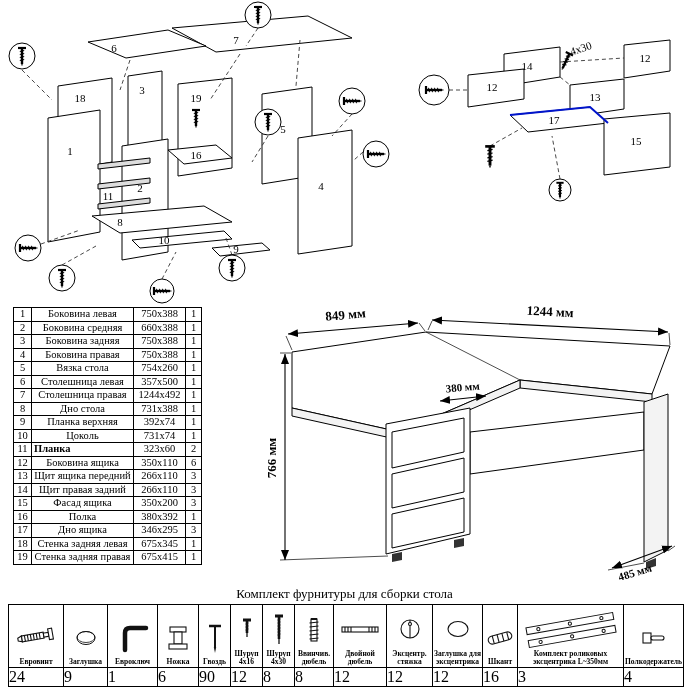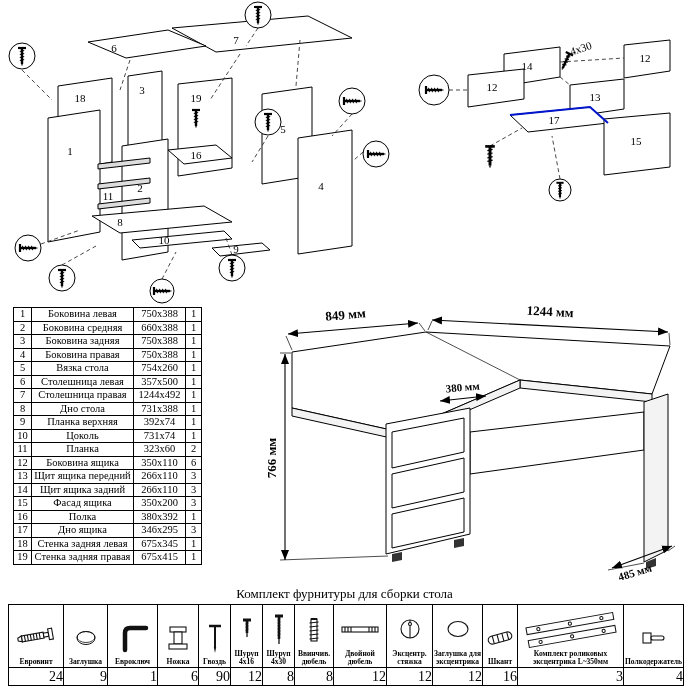--- a/index.html
+++ b/index.html
@@ -14,34 +14,34 @@
   .drawer   { position:absolute; left:412px; top:28px; width:275px; height:178px; }
   .desk     { position:absolute; left:264px; top:306px; width:422px; height:288px; }
 
   .parts-table { position:absolute; left:13px; top:307px; border-collapse:collapse; }
   .parts-table td {
     border:1px solid #000; font-size:10.5px; line-height:12.5px;
     padding:0 2px; white-space:nowrap; vertical-align:middle;
   }
   .parts-table .c-num  { width:13px; text-align:center; }
   .parts-table .c-name { width:97px; text-align:center; }
-  .parts-table .c-name.center { text-align:center; }
+  .parts-table .c-name.center { text-align:left;font-weight:bold; }
   .parts-table .c-size { width:47px; text-align:center; }
   .parts-table .c-qty  { width:11px; text-align:center; }
 
   .hw-title {
     position:absolute; left:0; top:585px; width:689px; text-align:center;
     font-size:13px; line-height:17px;
   }
   .hw-table { position:absolute; left:8px; top:604px; border-collapse:collapse; table-layout:fixed; }
   .hw-table td { border:1px solid #000; padding:0; overflow:hidden; }
   .hw-top td { height:62px; vertical-align:bottom; text-align:center; }
   .hw-icon { height:40px; display:flex; align-items:center; justify-content:center; }
   .hw-label { font-size:7.5px; line-height:8.2px; text-align:center; padding:0 1px 1px 1px; word-wrap:break-word;font-weight:bold; }
-  .hw-bottom td { height:17px; text-align:right; font-size:14px; }
+  .hw-bottom td { height:17px; text-align:left; font-size:16px; }
 
   .ln  { stroke:#000; stroke-width:1; fill:#fff; stroke-linejoin:round; }
   .dash{ stroke:#333; stroke-width:0.9; fill:none; stroke-dasharray:4 3; }
   .dim { stroke:#000; stroke-width:1.1; fill:none; }
   .ext { stroke:#000; stroke-width:0.7; fill:none; }
   .dimtxt { font-weight:bold; font-size:13px; text-anchor:middle; }
   .dimtxt-sm { font-weight:bold; font-size:11px; text-anchor:middle; }
   .num { font-size:11px; text-anchor:middle; }
   .blue { stroke:#0014cc; stroke-width:2; fill:none; }
   .shade { fill:#f3f3f3; }
@@ -277,21 +277,21 @@
           <td class="c-qty">6</td>
         </tr>
       <tr>
           <td class="c-num">13</td>
           <td class="c-name">Щит ящика передний</td>
           <td class="c-size">266x110</td>
           <td class="c-qty">3</td>
         </tr>
       <tr>
           <td class="c-num">14</td>
-          <td class="c-name">Щит ящика задний</td>
+          <td class="c-name">Щит правая задний</td>
           <td class="c-size">266x110</td>
           <td class="c-qty">3</td>
         </tr>
       <tr>
           <td class="c-num">15</td>
           <td class="c-name">Фасад ящика</td>
           <td class="c-size">350x200</td>
           <td class="c-qty">3</td>
         </tr>
       <tr>

